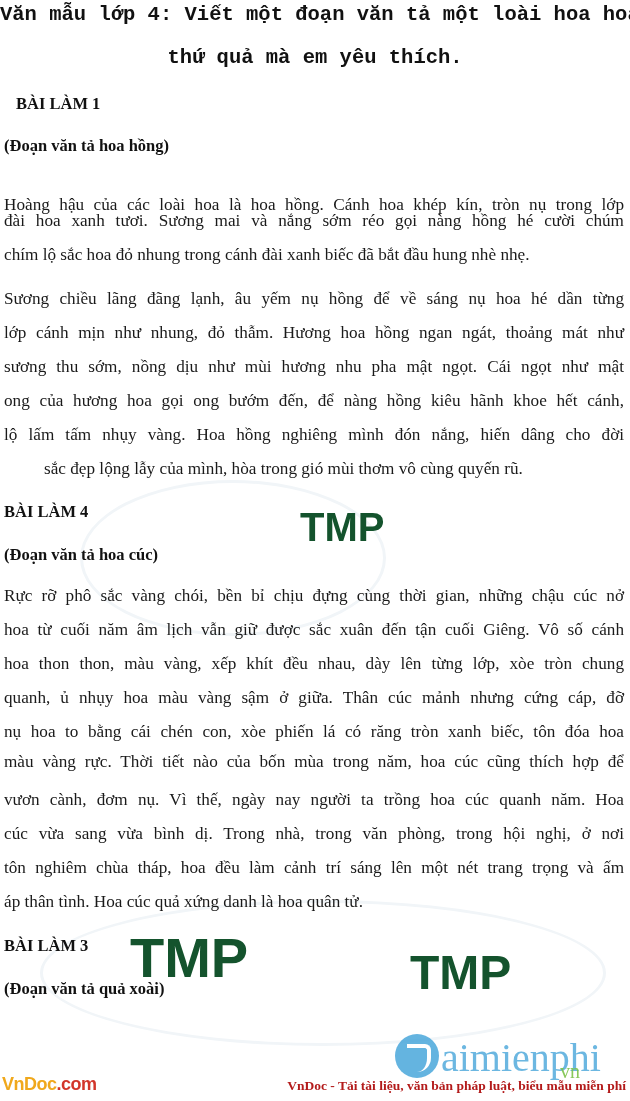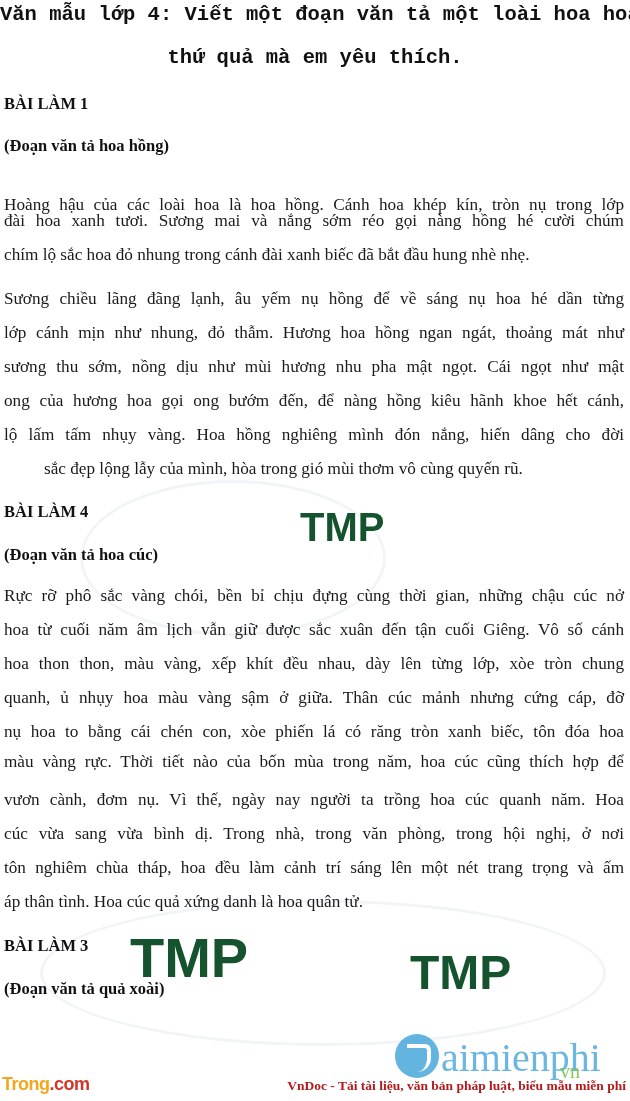--- a/index.html
+++ b/index.html
@@ -144,21 +144,21 @@
 <div class="watermark" style="left:300px;top:505px;font-size:40px;">TMP</div>
 <div class="wm-ring" style="left:40px;top:900px;width:560px;height:140px;"></div>
 <div class="watermark" style="left:130px;top:925px;font-size:56px;">TMP</div>
 <div class="watermark" style="left:410px;top:945px;font-size:48px;">TMP</div>
 
 <div class="content">
 
   <div class="title" style="top:3px;">Văn mẫu lớp 4: Viết một đoạn văn tả một loài hoa hoặc một</div>
   <div class="title" style="top:46px;">thứ quả mà em yêu thích.</div>
 
-  <div class="heading" style="top:94px;">BÀI LÀM 1</div>
+  <div class="heading" style="top:94px;margin-left:12px;">BÀI LÀM 1</div>
   <div class="heading" style="top:136px;">(Đoạn văn tả hoa hồng)</div>
 
   <div class="line" style="top:159px;margin-top:36px;">Hoàng hậu của các loài hoa là hoa hồng. Cánh hoa khép kín, tròn nụ trong lớp</div>
   <div class="line" style="top:211px;">đài hoa xanh tươi. Sương mai và nắng sớm réo gọi nàng hồng hé cười chúm</div>
   <div class="line last" style="top:245px;">chím lộ sắc hoa đỏ nhung trong cánh đài xanh biếc đã bắt đầu hung nhè nhẹ.</div>
 
   <div class="line" style="top:289px;">Sương chiều lãng đãng lạnh, âu yếm nụ hồng để về sáng nụ hoa hé dần từng</div>
   <div class="line" style="top:323px;">lớp cánh mịn như nhung, đỏ thẫm. Hương hoa hồng ngan ngát, thoảng mát như</div>
   <div class="line" style="top:357px;">sương thu sớm, nồng dịu như mùi hương nhu pha mật ngọt. Cái ngọt như mật</div>
   <div class="line" style="top:391px;">ong của hương hoa gọi ong bướm đến, để nàng hồng kiêu hãnh khoe hết cánh,</div>
@@ -183,15 +183,15 @@
   <div class="heading" style="top:979px;">(Đoạn văn tả quả xoài)</div>
 </div>
 
 <div class="brand">
   <div class="brand-t"></div>
   <span class="brand-text">aimienphi</span>
 </div>
 <div class="brand-vn">vn</div>
 
 <div class="footer-left">
-  <span class="vn">Trong</span><span class="com">.com</span>
+  <span class="vn">VnDoc</span><span class="com">.com</span>
 </div>
 <div class="footer-right">VnDoc - Tải tài liệu, văn bản pháp luật, biểu mẫu miễn phí</div>
 
 </body></html>

